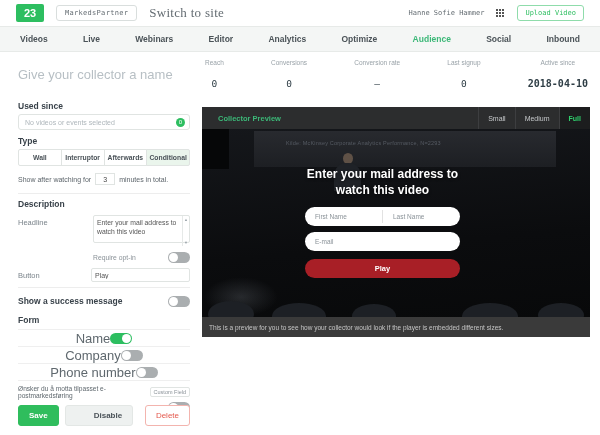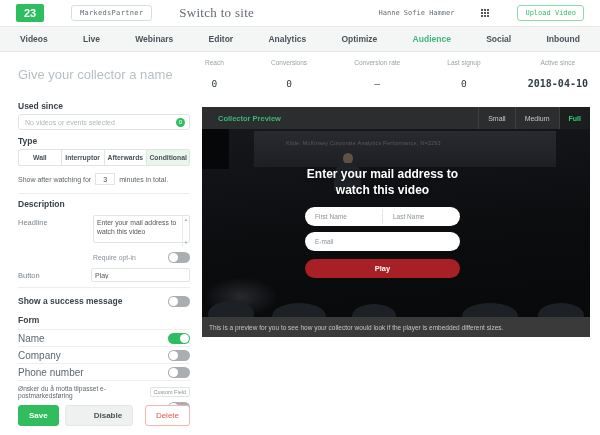--- a/index.html
+++ b/index.html
@@ -3,21 +3,21 @@
 <meta charset="utf-8">
 <style>
   * { box-sizing: border-box; margin: 0; padding: 0; }
   html,body { width:600px; height:435px; }
   body {
     font-family: "Liberation Sans", sans-serif;
     background:#fff; color:#3f474d; overflow:hidden; position:relative;
   }
 
   
-  .topbar { height:26px; display:flex; align-items:center; padding:0 16px; gap:27px; background:#fff; }
+  .topbar { height:26px; display:flex; align-items:center; padding:0 16px; gap:12px; background:#fff; }
   .logo { width:28px; height:18px; background:#2dbe60; color:#fff; font-weight:bold; font-size:11px;
           display:flex; align-items:center; justify-content:center; border-radius:2px; cursor:pointer;}
   .account-btn { font-family:"DejaVu Sans Mono",monospace; font-size:7px; color:#646c72; border:1px solid #d9dedd;
                  background:#fff; border-radius:3px; padding:3px 8px; letter-spacing:.3px; cursor:pointer;}
   .switch-link { font-family:Liberation Serif, serif; font-size:13px; color:#646c72; text-decoration:none; letter-spacing:.3px; cursor:pointer;}
   .user-name { margin-left:auto; font-family:"DejaVu Sans Mono",monospace; font-size:7px; color:#646c72; cursor:pointer;}
   .grid-icon { display:grid; grid-template-columns:repeat(3,3px); grid-auto-rows:3px; cursor:pointer; }
   .grid-icon i { width:2px; height:2px; background:#555; }
   .upload-btn { font-family:"DejaVu Sans Mono",monospace; font-size:7px; color:#2dbe60; border:1px solid #8fdcab;
                 border-radius:3px; padding:3px 7px; background:#fff; cursor:pointer;}
@@ -71,22 +71,22 @@
   .text-input { flex:1; height:14px; border:1px solid #e0e4e2; border-radius:2px; font-size:7px; color:#555;
                 padding:0 3px; outline:none; font-family:"Liberation Sans",sans-serif;}
 
   .toggle { width:22px; height:11px; border-radius:6px; background:#aaaeb0; position:relative; display:inline-block;
             cursor:pointer; flex:none; }
   .toggle::after { content:""; position:absolute; width:9px; height:9px; border-radius:50%; background:#fff; top:1px; left:1px; }
   .toggle.on { background:#2dbe60; }
   .toggle.on::after { left:auto; right:1px; }
 
   .success-row { display:flex; align-items:center; justify-content:space-between; margin:8px 0 9px; }
-  .frow { display:flex; align-items:center; justify-content:space-between; height:17px; border-top:1px solid #efefef;
-          font-size:10px; color:#5f686e; }
+  .frow { display:flex; align-items:center; justify-content:center; height:17px; border-top:1px solid #efefef;
+          font-size:13px; color:#5f686e; }
   .cf { border-top:1px solid #efefef; padding:4px 0 2px; }
   .cf-line { display:flex; align-items:center; gap:3px; font-size:6.6px; color:#5f686e; }
   .badge { border:1px solid #e0e4e2; border-radius:2px; font-size:5.5px; color:#8a9298; padding:1px 3px; white-space:nowrap; }
   .cf-toggle { display:flex; justify-content:flex-end; margin-top:3px; }
 
   .actions { position:absolute; left:18px; right:10px; bottom:9px; display:flex; gap:6px; align-items:center; }
   .btn { border-radius:3px; font-size:8px; font-weight:bold; padding:5px 10px; cursor:pointer; font-family:inherit; }
   .btn-save { background:#2fbd5d; color:#fff; border:1px solid #2fbd5d; }
   .btn-disable { background:#eef1f0; color:#4a5258; border:1px solid #e3e7e5;padding-left:28px; }
   .btn-delete { margin-left:auto; background:#fff; color:#e4584c; border:1px solid #f3b4ae; font-weight:normal; }

